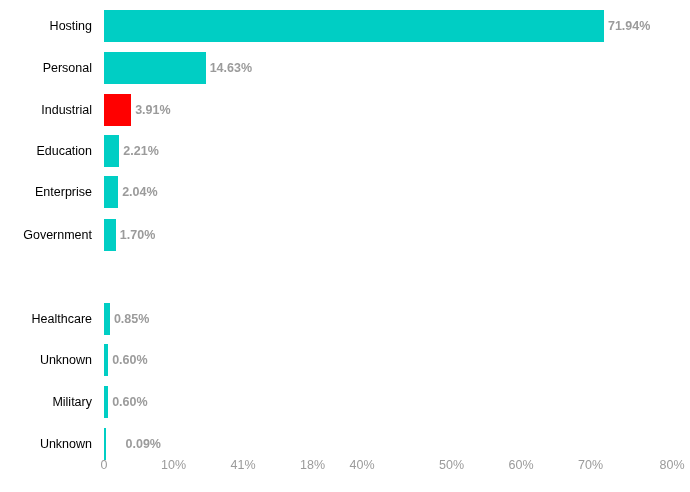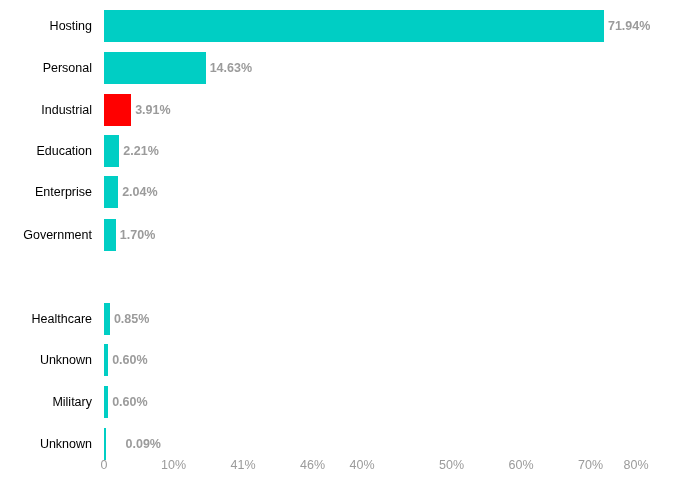--- a/index.html
+++ b/index.html
@@ -171,20 +171,20 @@
         <div class="bar-track">
           <div class="bar" style="width: 1.5px; background: rgb(0, 206, 196);"></div>
           <div class="value-label" style="left: 1.5px; padding-left: 20px;">0.09%</div>
         </div>
       </div>
     </div>
   <div class="axis" id="x-axis">
       <div class="tick-label" style="left: 104px;">0</div>
       <div class="tick-label" style="left: 173.5px;">10%</div>
       <div class="tick-label" style="left: 243px;">41%</div>
-      <div class="tick-label" style="left: 312.5px;">46%</div>
+      <div class="tick-label" style="left: 312.5px;">18%</div>
       <div class="tick-label" style="left: 362px;">40%</div>
       <div class="tick-label" style="left: 451.5px;">50%</div>
       <div class="tick-label" style="left: 521px;">60%</div>
       <div class="tick-label" style="left: 590.5px;">70%</div>
-      <div class="tick-label" style="left: 636px;">80%</div>
+      <div class="tick-label" style="left: 672px;">80%</div>
     </div>
 </div>
 
 </body></html>

